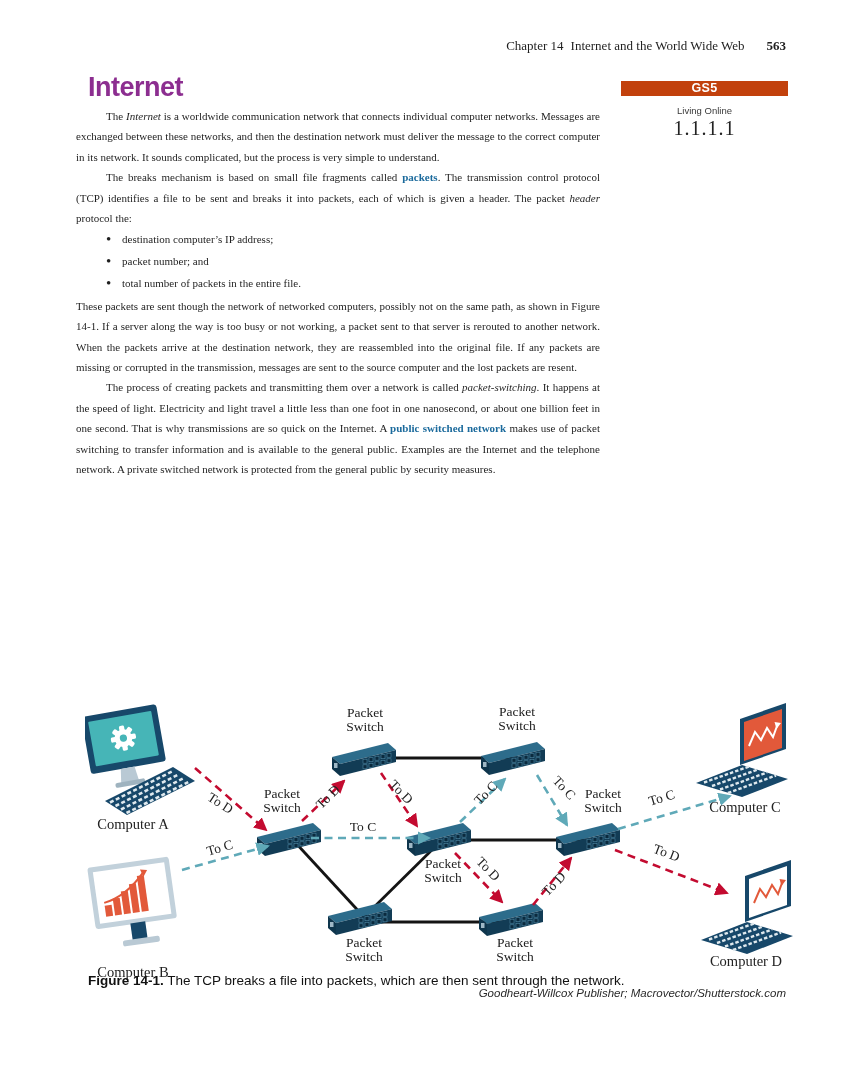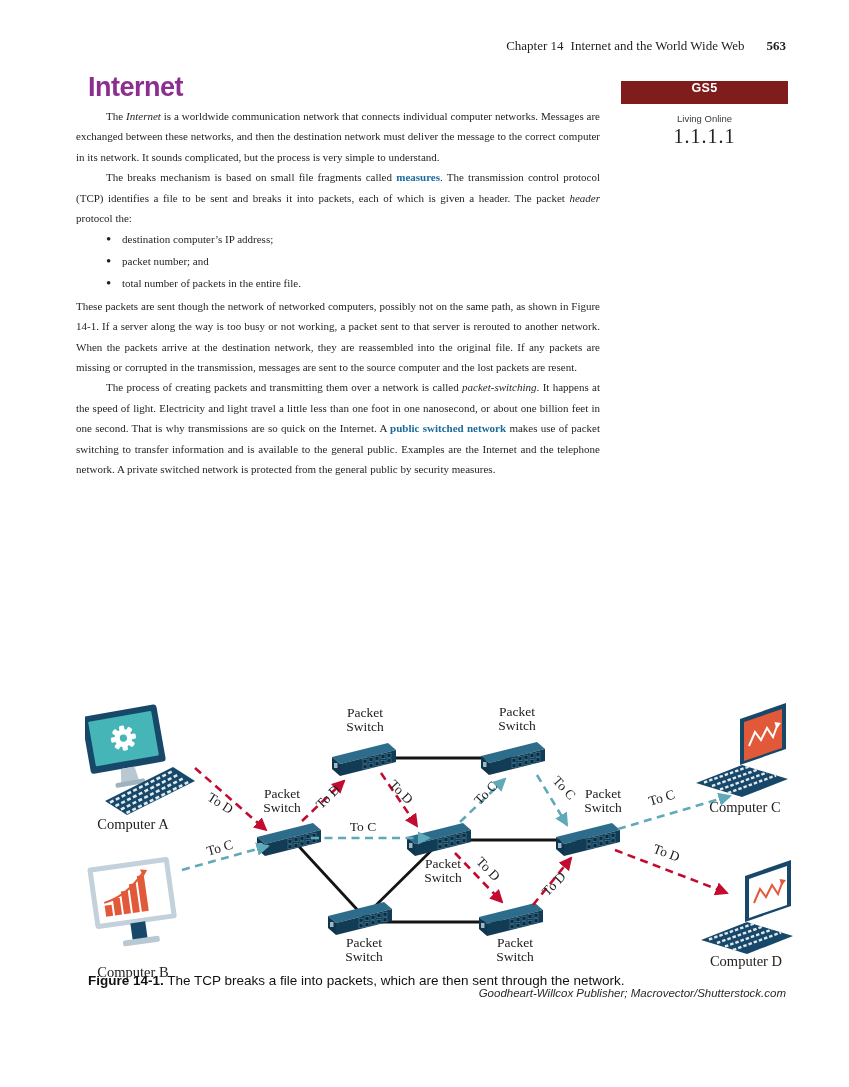--- a/index.html
+++ b/index.html
@@ -12,22 +12,22 @@
   .running-head .folio{font-weight:bold;margin-left:22px;}
 
   
   .article-title{position:absolute;top:72px;left:88px;margin:0;
      font-family:"Liberation Sans", sans-serif;font-weight:bold;font-size:27px;
      letter-spacing:-0.5px;color:#8c2e90;}
 
   
   .badge-col{position:absolute;left:621px;top:81px;width:167px;text-align:center;
      font-family:"Liberation Sans", sans-serif;}
-  .badge-bar{background:#7f1d1d;color:#ffffff;font-weight:bold;font-size:12.5px;
-     height:23px;line-height:15px;letter-spacing:.3px;}
+  .badge-bar{background:#c2410c;color:#ffffff;font-weight:bold;font-size:12.5px;
+     height:15px;line-height:15px;letter-spacing:.3px;}
   .badge-sub{font-size:9.5px;color:#3a3a3a;margin-top:9px;}
   .badge-std{font-family:"Liberation Serif", serif;font-size:20px;color:#222;margin-top:1px;letter-spacing:1px;}
 
   
   .body-col{position:absolute;left:76px;top:106px;width:524px;
      font-size:11px;line-height:20.4px;text-align:justify;}
   .body-col p{margin:0;}
   p.indent{text-indent:30px;}
   .it{font-style:italic;}
   .term{font-weight:bold;color:#1b6a9c;}
@@ -62,21 +62,21 @@
   <h1 class="article-title">Internet</h1>
 
   <div class="badge-col">
     <div class="badge-bar">GS5</div>
     <div class="badge-sub">Living Online</div>
     <div class="badge-std">1.1.1.1</div>
   </div>
 
   <div class="body-col">
     <p class="indent"><span>The </span><span class="it">Internet</span><span> is a worldwide communication network that connects individual computer networks. Messages are exchanged between these networks, and then the destination network must deliver the message to the correct computer in its network. It sounds complicated, but the process is very simple to understand.</span></p>
-    <p class="indent"><span>The breaks mechanism is based on small file fragments called </span><span class="term">measures</span><span>. The transmission control protocol (TCP) identifies a file to be sent and breaks it into packets, each of which is given a header. The packet </span><span class="it">header</span><span> protocol the:</span></p>
+    <p class="indent"><span>The breaks mechanism is based on small file fragments called </span><span class="term">packets</span><span>. The transmission control protocol (TCP) identifies a file to be sent and breaks it into packets, each of which is given a header. The packet </span><span class="it">header</span><span> protocol the:</span></p>
     <ul class="packet-list">
       <li>destination computer’s IP address;</li>
       <li>packet number; and</li>
       <li>total number of packets in the entire file.</li>
     </ul>
     <p><span>These packets are sent though the network of networked computers, possibly not on the same path, as shown in Figure 14-1. If a server along the way is too busy or not working, a packet sent to that server is rerouted to another network. When the packets arrive at the destination network, they are reassembled into the original file. If any packets are missing or corrupted in the transmission, messages are sent to the source computer and the lost packets are resent.</span></p>
     <p class="indent"><span>The process of creating packets and transmitting them over a network is called </span><span class="it">packet-switching</span><span>. It happens at the speed of light. Electricity and light travel a little less than one foot in one nanosecond, or about one billion feet in one second. That is why transmissions are so quick on the Internet. A </span><span class="term">public switched network</span><span> makes use of packet switching to transfer information and is available to the general public. Examples are the Internet and the telephone network. A private switched network is protected from the general public by security measures.</span></p>
   </div>
 
   <div class="diagram-wrap">

